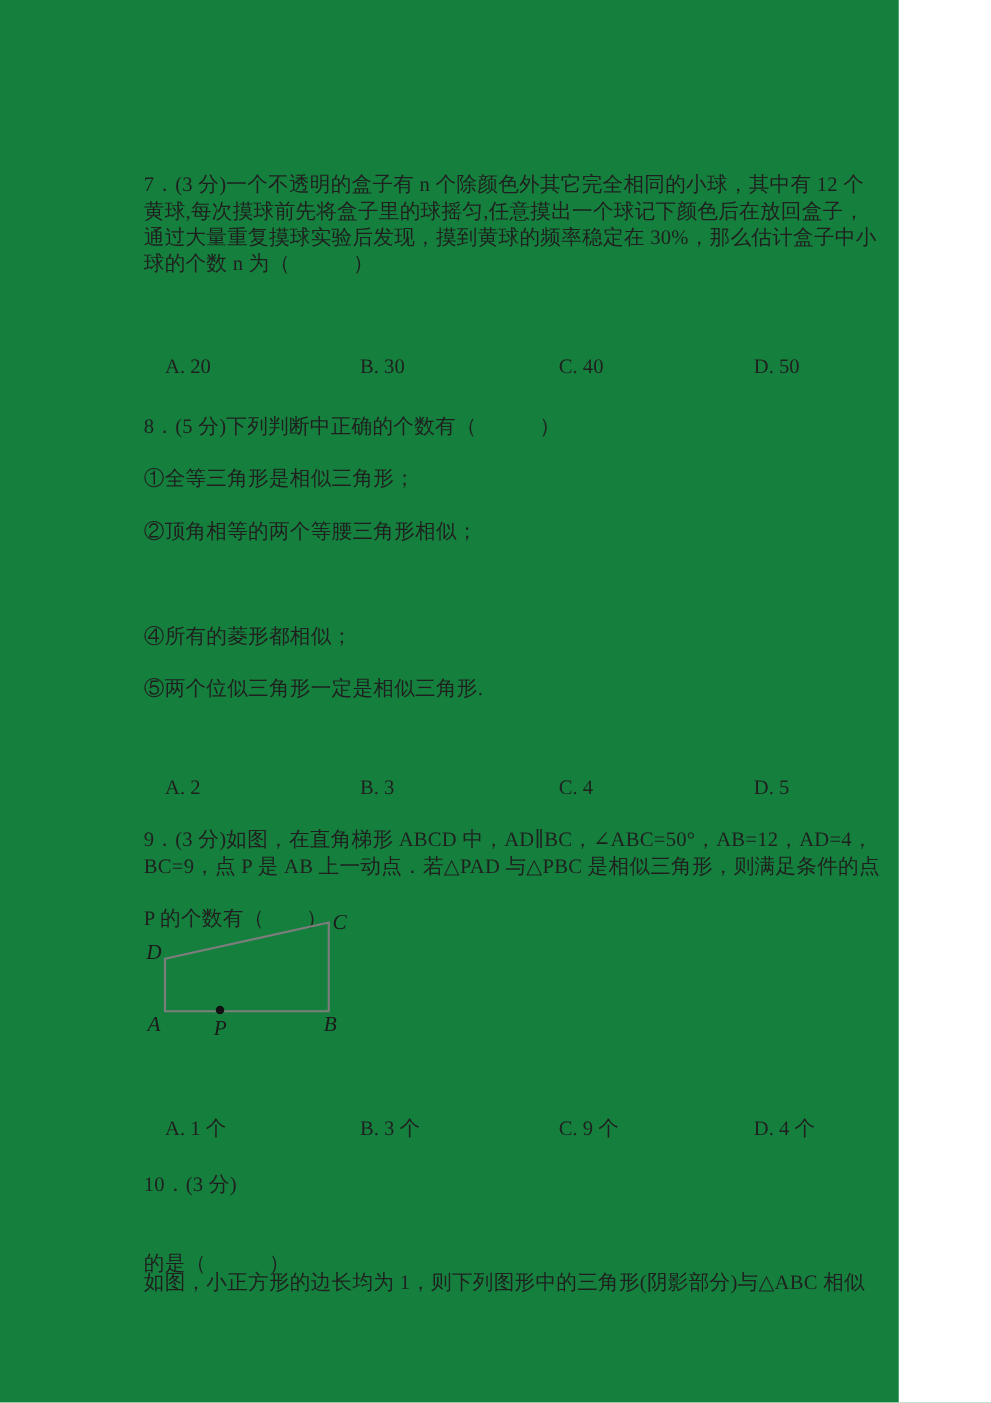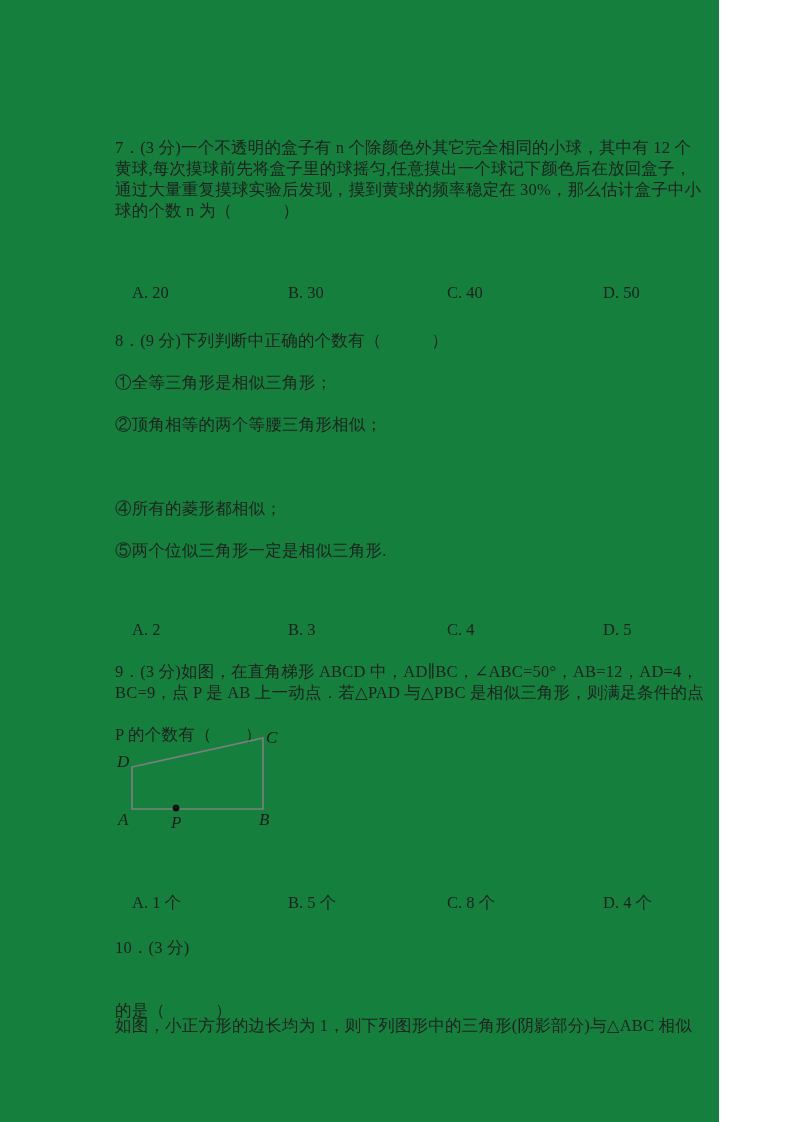--- a/index.html
+++ b/index.html
@@ -51,21 +51,21 @@
   <div class="line" style="top:179px">通过大量重复摸球实验后发现，摸到黄球的频率稳定在 30%，那么估计盒子中小</div>
   <div class="line" style="top:200px">球的个数 n 为（　　　）</div>
 
   <div class="opts" style="top:263px">
     <span class="opt o1">A. 20</span>
     <span class="opt o2">B. 30</span>
     <span class="opt o3">C. 40</span>
     <span class="opt o4">D. 50</span>
   </div>
 
-  <div class="line" style="top:330px">8．(9 分)下列判断中正确的个数有（　　　）</div>
+  <div class="line" style="top:330px">8．(5 分)下列判断中正确的个数有（　　　）</div>
   <div class="line" style="top:372px">①全等三角形是相似三角形；</div>
   <div class="line" style="top:414px">②顶角相等的两个等腰三角形相似；</div>
   <div class="line" style="top:498px">④所有的菱形都相似；</div>
   <div class="line" style="top:540px">⑤两个位似三角形一定是相似三角形.</div>
 
   <div class="opts" style="top:600px">
     <span class="opt o1">A. 2</span>
     <span class="opt o2">B. 3</span>
     <span class="opt o3">C. 4</span>
     <span class="opt o4">D. 5</span>
@@ -80,22 +80,22 @@
     <circle cx="61" cy="84" r="3.4" fill="#111111"></circle>
     <text x="2" y="43">D</text>
     <text x="151" y="19">C</text>
     <text x="3" y="101">A</text>
     <text x="56" y="104">P</text>
     <text x="144" y="101">B</text>
   </svg>
 
   <div class="opts" style="top:873px">
     <span class="opt o1">A. 1 个</span>
-    <span class="opt o2">B. 5 个</span>
-    <span class="opt o3">C. 8 个</span>
+    <span class="opt o2">B. 3 个</span>
+    <span class="opt o3">C. 9 个</span>
     <span class="opt o4">D. 4 个</span>
   </div>
 
   <div class="line" style="top:937px">10．(3 分)</div>
   <div class="line" style="top:1015px">如图，小正方形的边长均为 1，则下列图形中的三角形(阴影部分)与△ABC 相似</div>
   <div class="line" style="top:1000px">的是（　　　）</div>
 
 </div>
 
 </body></html>

